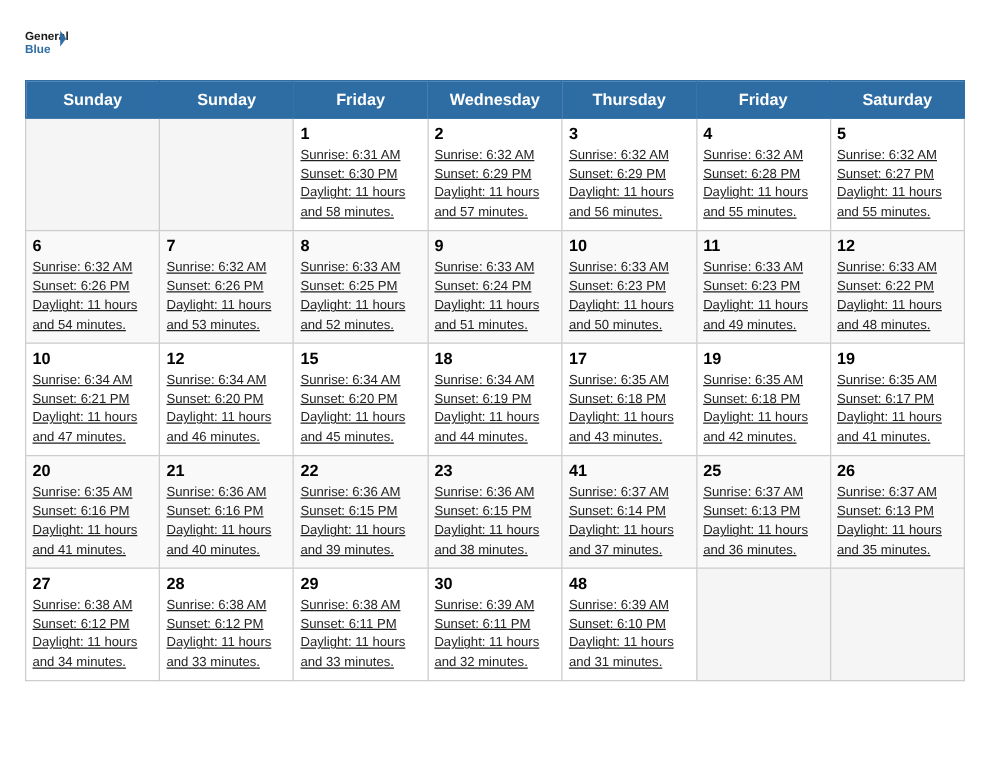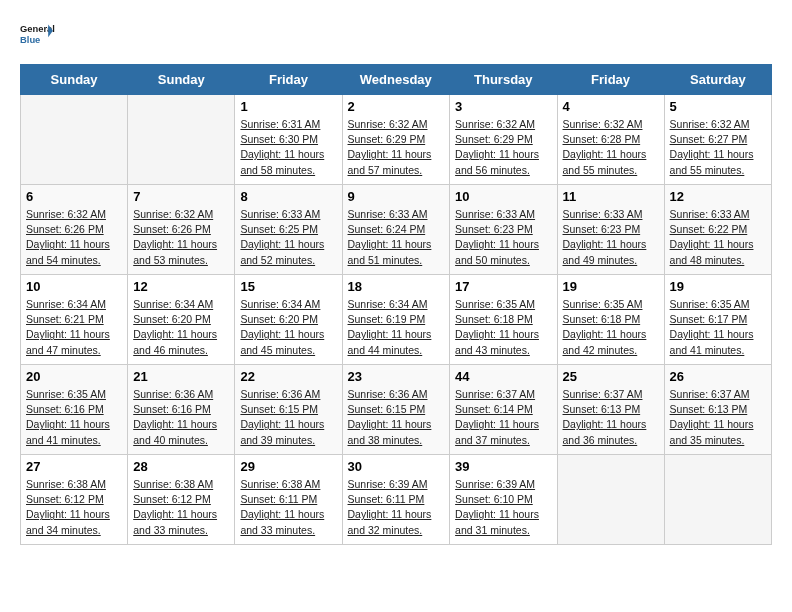--- a/index.html
+++ b/index.html
@@ -247,21 +247,21 @@
 Sunset: 6:15 PM
 Daylight: 11 hours and 39 minutes.</div>
         </td>
         <td>
           <div class="day-num">23</div>
           <div class="day-detail" style="white-space: pre-line;">Sunrise: 6:36 AM
 Sunset: 6:15 PM
 Daylight: 11 hours and 38 minutes.</div>
         </td>
         <td>
-          <div class="day-num">44</div>
+          <div class="day-num">41</div>
           <div class="day-detail" style="white-space: pre-line;">Sunrise: 6:37 AM
 Sunset: 6:14 PM
 Daylight: 11 hours and 37 minutes.</div>
         </td>
         <td>
           <div class="day-num">25</div>
           <div class="day-detail" style="white-space: pre-line;">Sunrise: 6:37 AM
 Sunset: 6:13 PM
 Daylight: 11 hours and 36 minutes.</div>
         </td>
@@ -291,21 +291,21 @@
 Sunset: 6:11 PM
 Daylight: 11 hours and 33 minutes.</div>
         </td>
         <td>
           <div class="day-num">30</div>
           <div class="day-detail" style="white-space: pre-line;">Sunrise: 6:39 AM
 Sunset: 6:11 PM
 Daylight: 11 hours and 32 minutes.</div>
         </td>
         <td>
-          <div class="day-num">39</div>
+          <div class="day-num">48</div>
           <div class="day-detail" style="white-space: pre-line;">Sunrise: 6:39 AM
 Sunset: 6:10 PM
 Daylight: 11 hours and 31 minutes.</div>
         </td>
         <td class="empty"></td>
         <td class="empty"></td>
       </tr>
     </tbody>
 </table>
 

